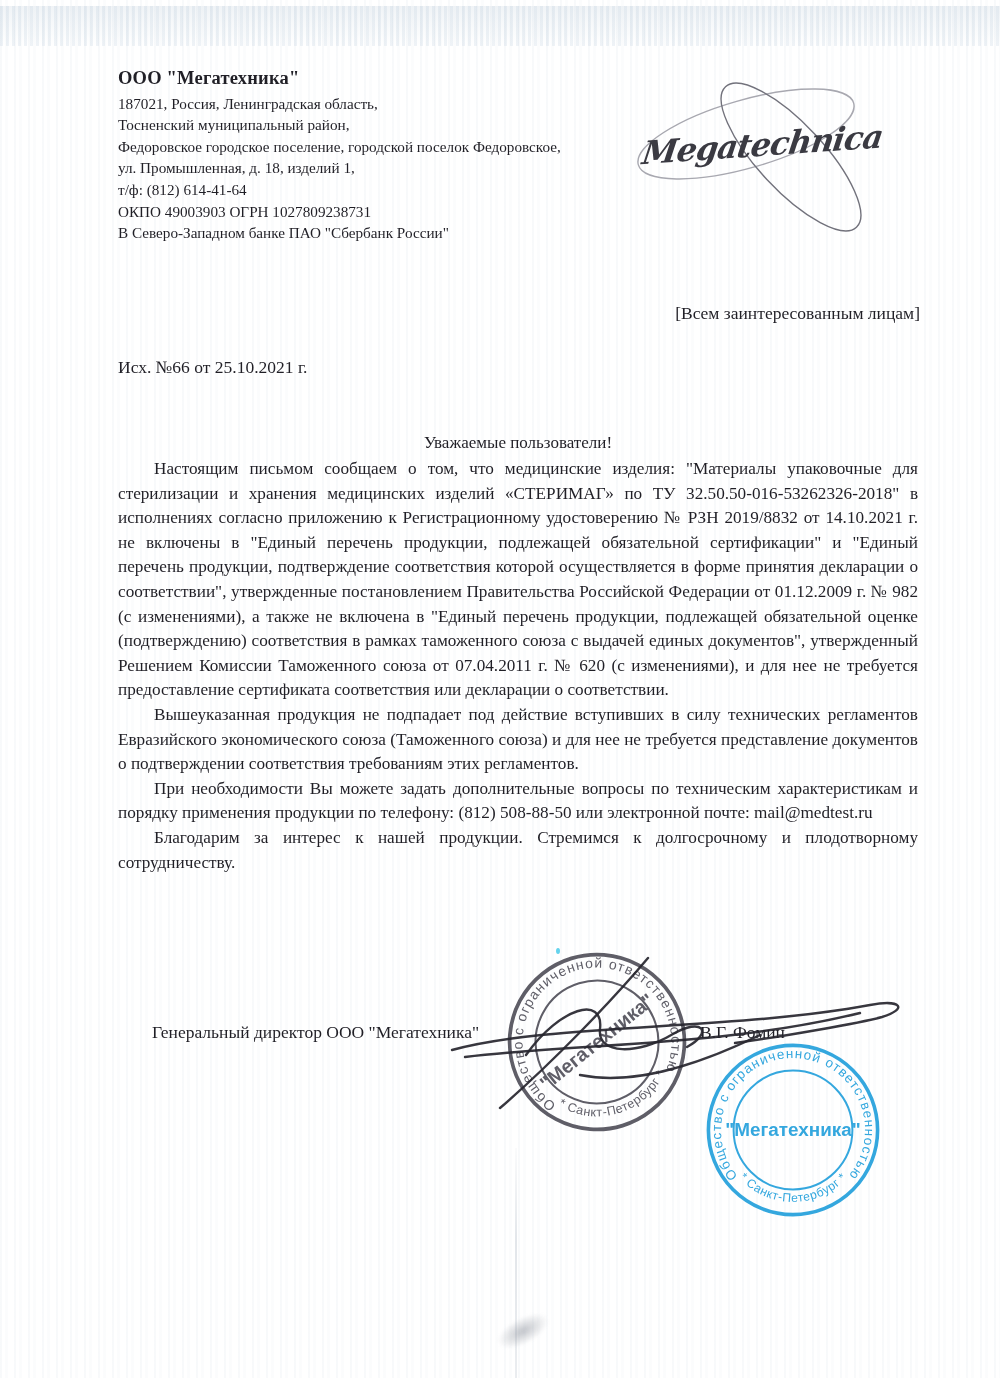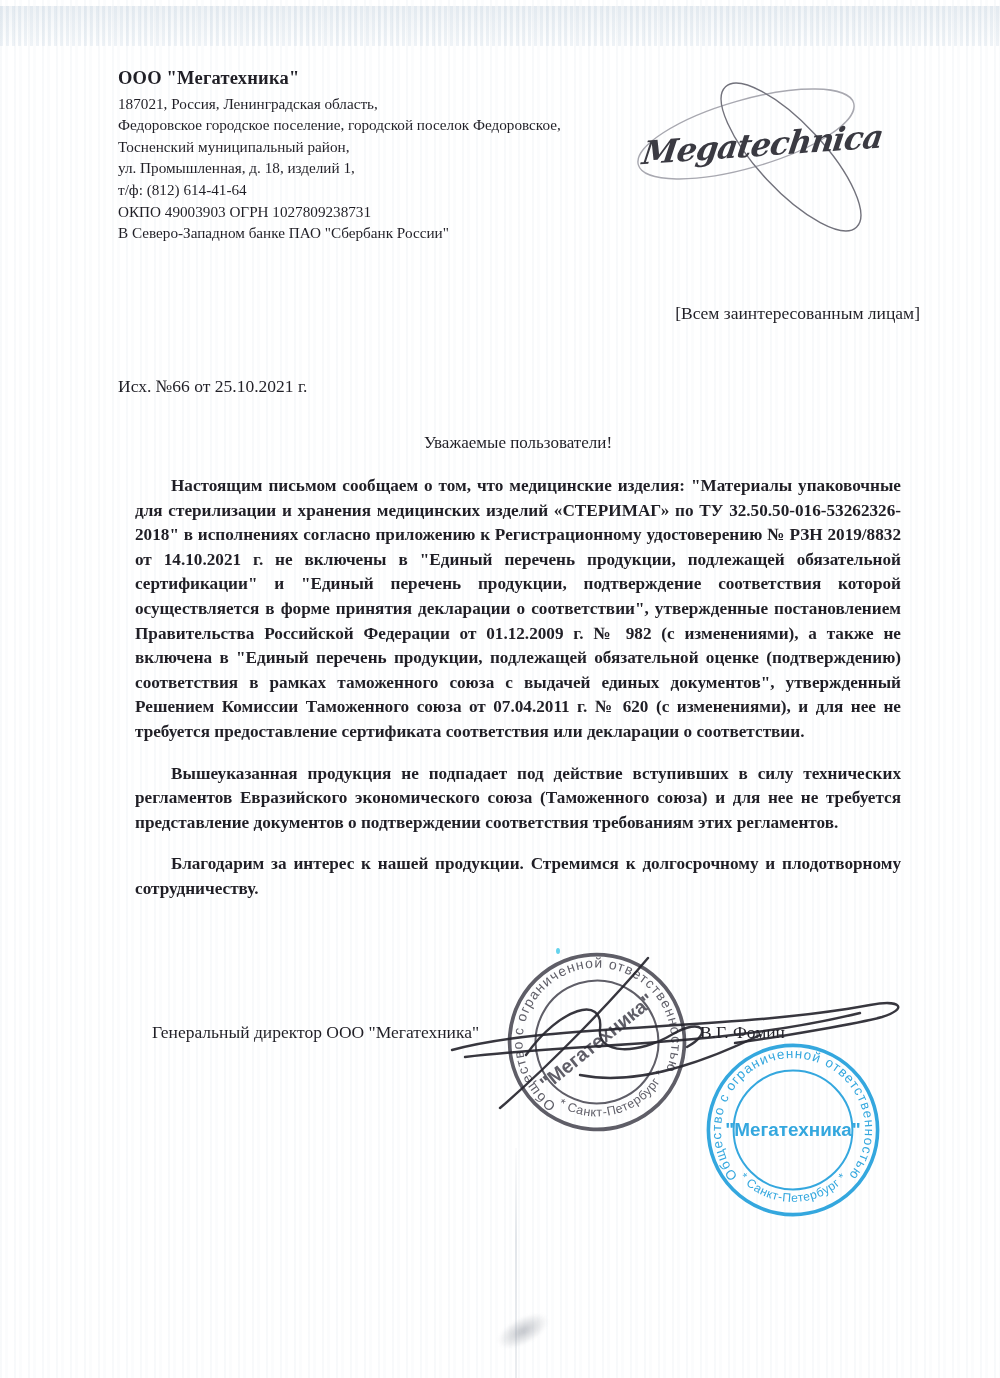--- a/index.html
+++ b/index.html
@@ -26,26 +26,26 @@
   .letterhead .company { font-size:18.5px; font-weight:bold; letter-spacing:.2px; margin-bottom:3px; }
 
   .logo { position:absolute; left:628px; top:72px; z-index:1; }
   .logo ellipse { fill:none; }
   .logo-text {
     font-family:"DejaVu Serif", serif; font-style:italic; font-weight:bold;
     font-size:32px; letter-spacing:-1px; fill:#3a3a42;
   }
 
   .recipient { position:absolute; right:80px; top:303px; z-index:1; font-size:17.5px; }
-  .reference { position:absolute; left:118px; top:357px; z-index:1; font-size:17.5px;margin-top:19px; }
+  .reference { position:absolute; left:118px; top:357px; z-index:1; font-size:17.5px; }
   .salutation { position:absolute; left:118px; top:433px; width:800px; text-align:center; z-index:1; font-size:17px; }
 
   .body-text { position:absolute; left:118px; top:457px; width:800px; z-index:1;
                font-size:17.2px; line-height:24.6px; text-align:justify; }
-  .body-text p { margin:17px; text-indent:36px;font-weight:bold; }
+  .body-text p { margin:0; text-indent:36px; }
 
   .sig-title  { position:absolute; left:152px; top:1022px; z-index:1; font-size:17.5px; }
   .signer-name{ position:absolute; left:700px; top:1022px; z-index:2; font-size:17.5px; }
 
   .stamp { position:absolute; }
   .stamp circle { fill:none; stroke:currentColor; }
   .ring-outer { stroke-width:4; }
   .ring-inner { stroke-width:2.2; }
   .ring-text, .ring-text-bottom, .center-text { fill:currentColor; font-family:"Liberation Sans", sans-serif; }
   .ring-text { font-size:15px; letter-spacing:1.2px; }
@@ -69,22 +69,22 @@
 </style>
 </head>
 <body>
 
 <div class="page">
   <div class="scan-band"></div>
 
   <header class="letterhead">
     <div class="company">ООО "Мегатехника"</div>
     <div class="addr">187021, Россия, Ленинградская область,</div>
+    <div class="addr">Тосненский муниципальный район,</div>
     <div class="addr">Федоровское городское поселение, городской поселок Федоровское,</div>
-    <div class="addr">Тосненский муниципальный район,</div>
     <div class="addr">ул. Промышленная, д. 18, изделий 1,</div>
     <div class="addr">т/ф: (812) 614-41-64</div>
     <div class="addr">ОКПО 49003903 ОГРН 1027809238731</div>
     <div class="addr">В Северо-Западном банке ПАО "Сбербанк России"</div>
   </header>
 
   <svg class="logo" width="262" height="175" viewBox="0 0 262 175">
     <ellipse cx="118" cy="62" rx="112" ry="34" transform="rotate(-16 118 62)" stroke="#a8a8b0" stroke-width="1.4"></ellipse>
     <ellipse cx="163" cy="85" rx="96" ry="33" transform="rotate(47 163 85)" stroke="#72727c" stroke-width="1.4"></ellipse>
     <g transform="rotate(-4 131 72)">
@@ -92,20 +92,21 @@
     </g>
   </svg>
 
   <div class="recipient">[Всем заинтересованным лицам]</div>
   <div class="reference">Исх. №66 от 25.10.2021 г.</div>
   <div class="salutation">Уважаемые пользователи!</div>
 
   <div class="body-text">
     <p>Настоящим письмом сообщаем о том, что медицинские изделия: "Материалы упаковочные для стерилизации и хранения медицинских изделий «СТЕРИМАГ» по ТУ 32.50.50-016-53262326-2018" в исполнениях согласно приложению к Регистрационному удостоверению № РЗН 2019/8832 от 14.10.2021 г. не включены в "Единый перечень продукции, подлежащей обязательной сертификации" и "Единый перечень продукции, подтверждение соответствия которой осуществляется в форме принятия декларации о соответствии", утвержденные постановлением Правительства Российской Федерации от 01.12.2009 г. № 982 (с изменениями), а также не включена в "Единый перечень продукции, подлежащей обязательной оценке (подтверждению) соответствия в рамках таможенного союза с выдачей единых документов", утвержденный Решением Комиссии Таможенного союза от 07.04.2011 г. № 620 (с изменениями), и для нее не требуется предоставление сертификата соответствия или декларации о соответствии.</p>
     <p>Вышеуказанная продукция не подпадает под действие вступивших в силу технических регламентов Евразийского экономического союза (Таможенного союза) и для нее не требуется представление документов о подтверждении соответствия требованиям этих регламентов.</p>
+    <p>При необходимости Вы можете задать дополнительные вопросы по техническим характеристикам и порядку применения продукции по телефону: (812) 508-88-50 или электронной почте: mail@medtest.ru</p>
     <p>Благодарим за интерес к нашей продукции. Стремимся к долгосрочному и плодотворному сотрудничеству.</p>
   </div>
 
   <div class="sig-title">Генеральный директор ООО "Мегатехника"</div>
   <div class="signer-name">В.Г. Фомин</div>
 
   <svg class="stamp stamp-black" viewBox="-100 -100 200 200">
     <defs>
       <path id="arcTopB" d="M -56.6 56.6 A 80 80 0 1 1 56.6 56.6" fill="none"></path>
       <path id="arcBotB" d="M -61.3 51.4 A 80 80 0 0 0 61.3 51.4" fill="none"></path>

